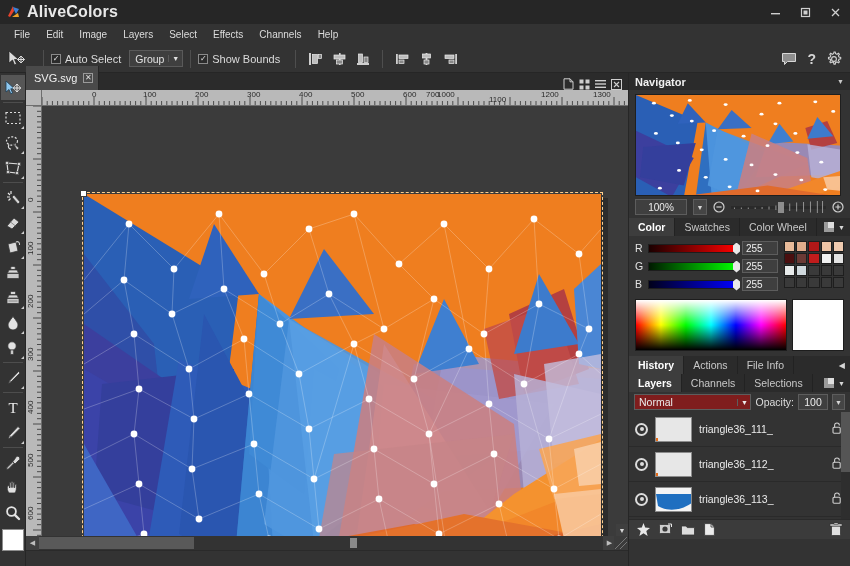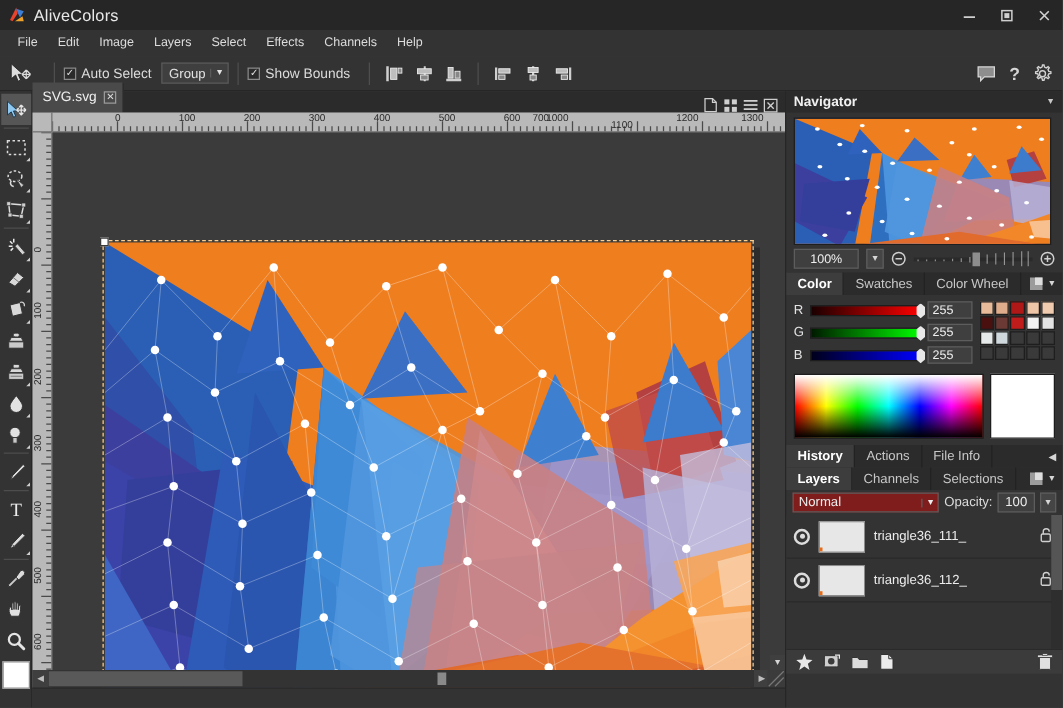--- a/index.html
+++ b/index.html
@@ -12,21 +12,21 @@
     -webkit-font-smoothing: antialiased;
   }
   #app { position:relative; width:850px; height:566px; }
 
   
   .titlebar {
     position:absolute; left:0; top:0; width:850px; height:24px;
     background:#262626; display:flex; align-items:center;
   }
   .app-logo { width:14px; height:14px; margin-left:7px; margin-right:6px; position:relative; }
-  .app-title { font-size:13px; color:#e8e8e8; font-weight:normal; letter-spacing:.2px;}
+  .app-title { font-size:16px; color:#e8e8e8; font-weight:bold; letter-spacing:.2px;}
   .wincontrols { margin-left:auto; display:flex; height:24px; }
   .wbtn { width:30px; height:24px; display:flex; align-items:center; justify-content:center; color:#cfcfcf; font-size:12px;}
 
   
   .menubar {
     position:absolute; left:0; top:24px; width:850px; height:21px;
     background:#333333; display:flex; align-items:center; padding-left:6px;
   }
   .menuitem { padding:3px 8px; font-size:10px; color:#dcdcdc; }
 
@@ -1117,20 +1117,34 @@
               <rect width="37" height="25" fill="#f0f0f0"></rect>
               <rect x="0" y="0" width="37" height="25" fill="#dcdcdc" opacity=".45"></rect>
               <rect x="0" y="20" width="2" height="5" fill="#e86a14"></rect>
             </svg></span>
           <span class="lname">triangle36_112_</span>
           <span class="lock"><svg width="10" height="12" viewBox="0 0 10 12">
               <path d="M2.6 5.4 V3.4 a2.4 2.4 0 0 1 4.8 0" fill="none" stroke="#d0d0d0" stroke-width="1.1"></path>
               <rect x="1" y="5.2" width="7.2" height="6" rx="1" fill="none" stroke="#d0d0d0" stroke-width="1.1"></rect>
             </svg></span>
         </div>
+        <div class="layerrow">
+          <span class="eye">
+            <i></i>
+          </span>
+          <span class="thumb"><svg width="37" height="25" viewBox="0 0 37 25">
+              <rect width="37" height="25" fill="#f4f4f4"></rect>
+              <path d="M0 6 L37 6 L37 14 C24 24 10 23 2 18 Z" fill="#1f6fc0"></path>
+            </svg></span>
+          <span class="lname">triangle36_113_</span>
+          <span class="lock"><svg width="10" height="12" viewBox="0 0 10 12">
+              <path d="M2.6 5.4 V3.4 a2.4 2.4 0 0 1 4.8 0" fill="none" stroke="#d0d0d0" stroke-width="1.1"></path>
+              <rect x="1" y="5.2" width="7.2" height="6" rx="1" fill="none" stroke="#d0d0d0" stroke-width="1.1"></rect>
+            </svg></span>
+        </div>
         <div class="layer-scroll">
         <div class="lt"></div>
       </div>
     </div>
 
     <div class="layerfoot">
       <span>
         <svg width="13" height="13" viewBox="0 0 13 13" class="ic">
             <polygon points="6.5,0 8.2,4.6 13,5 9.3,8 10.6,13 6.5,10.2 2.4,13 3.7,8 0,5 4.8,4.6" fill="#e8e8e8"></polygon>
           </svg>

